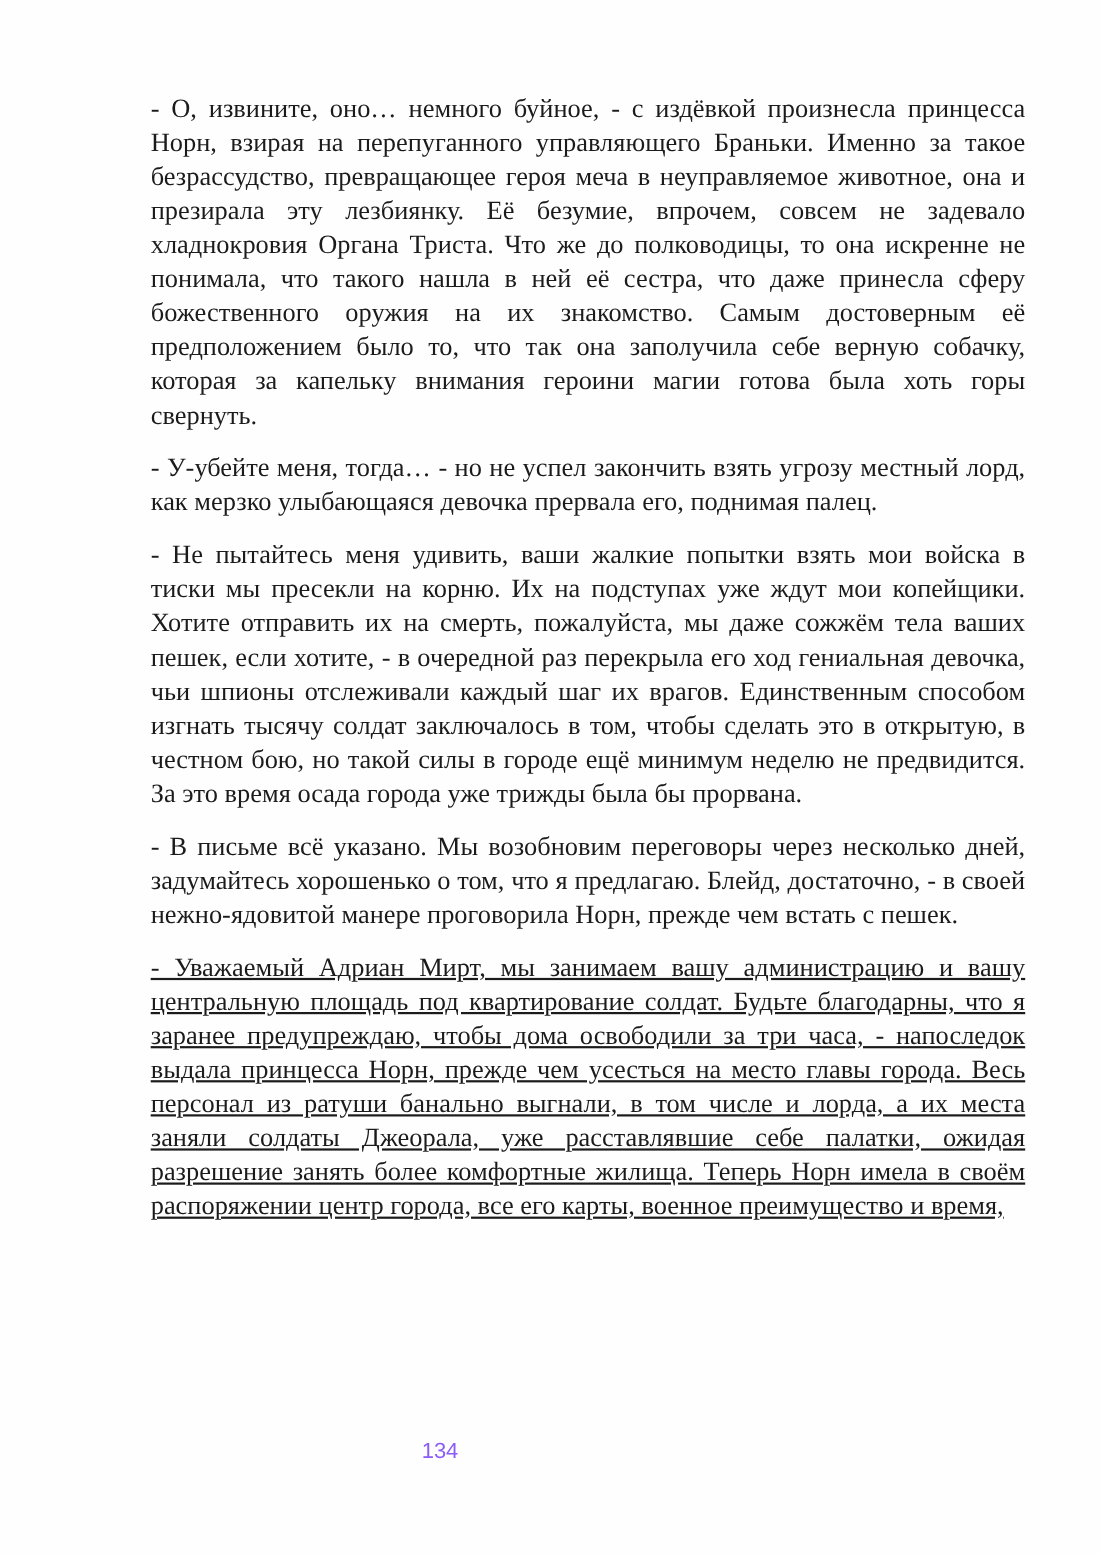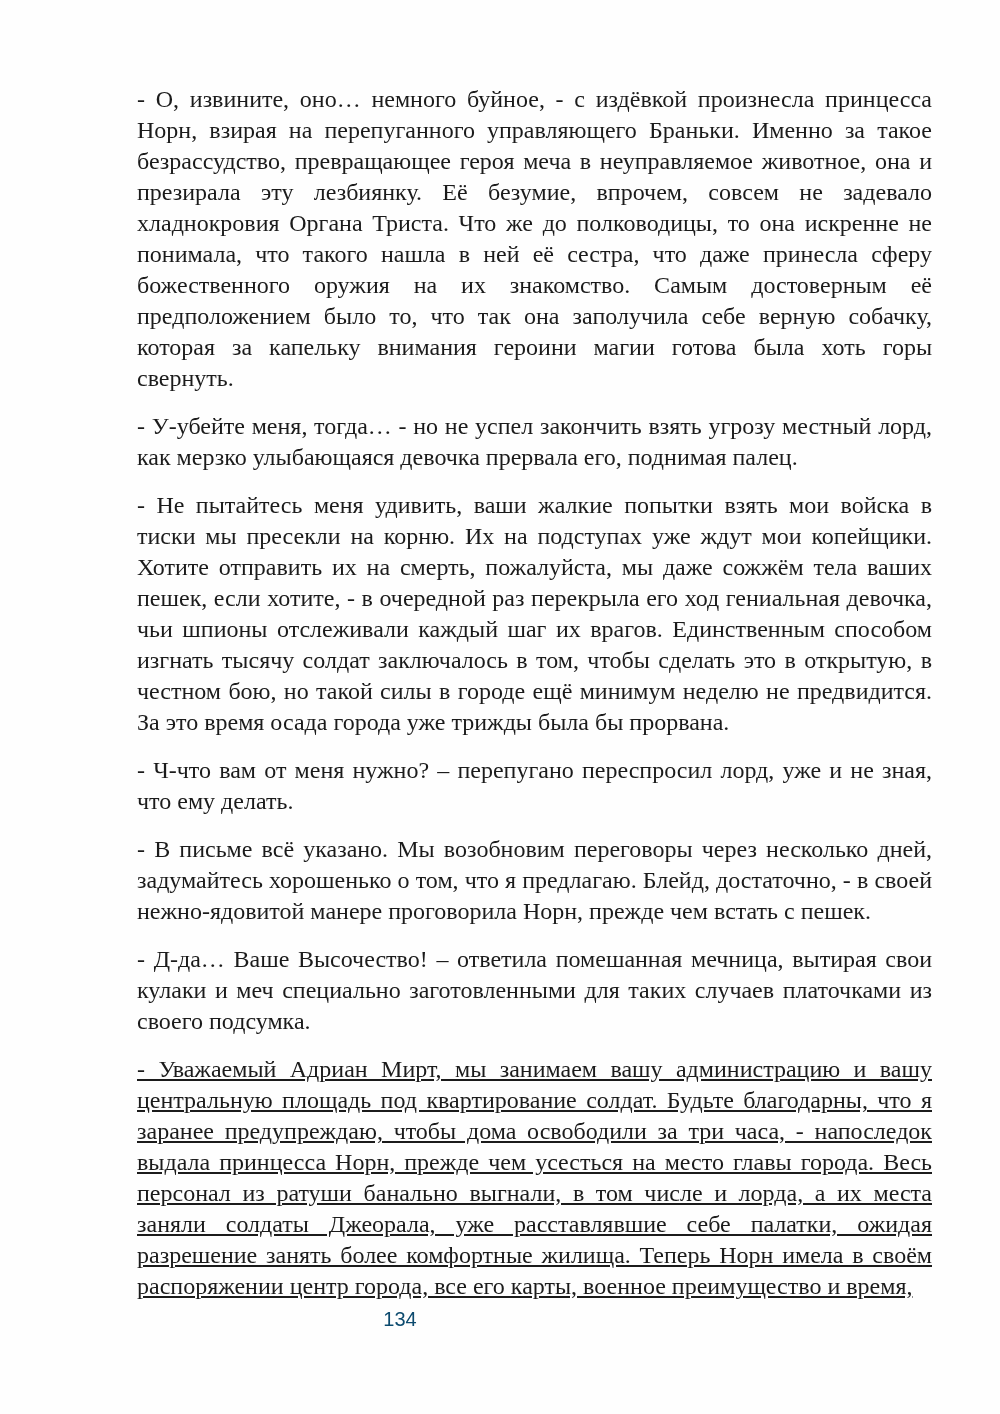--- a/index.html
+++ b/index.html
@@ -39,30 +39,28 @@
     text-decoration: underline;
   }
   .page-number {
     position: absolute;
     top: 1308px;
     left: 0;
     width: 800px;
     text-align: center;
     font-family: "Liberation Sans", "DejaVu Sans", sans-serif;
     font-size: 20px;
-    color: #0c4a6e;
+    color: #8b5cf6;
   }
 </style>
 </head>
 <body>
 
 <div class="sheet">
   <div class="text-block">
     <p>- О, извините, оно… немного буйное, - с издёвкой произнесла принцесса Норн, взирая на перепуганного управляющего Браньки. Именно за такое безрассудство, превращающее героя меча в неуправляемое животное, она и презирала эту лезбиянку. Её безумие, впрочем, совсем не задевало хладнокровия Органа Триста. Что же до полководицы, то она искренне не понимала, что такого нашла в ней её сестра, что даже принесла сферу божественного оружия на их знакомство. Самым достоверным её предположением было то, что так она заполучила себе верную собачку, которая за капельку внимания героини магии готова была хоть горы свернуть.</p>
     <p>- У-убейте меня, тогда… - но не успел закончить взять угрозу местный лорд, как мерзко улыбающаяся девочка прервала его, поднимая палец.</p>
     <p>- Не пытайтесь меня удивить, ваши жалкие попытки взять мои войска в тиски мы пресекли на корню. Их на подступах уже ждут мои копейщики. Хотите отправить их на смерть, пожалуйста, мы даже сожжём тела ваших пешек, если хотите, - в очередной раз перекрыла его ход гениальная девочка, чьи шпионы отслеживали каждый шаг их врагов. Единственным способом изгнать тысячу солдат заключалось в том, чтобы сделать это в открытую, в честном бою, но такой силы в городе ещё минимум неделю не предвидится. За это время осада города уже трижды была бы прорвана.</p>
-    <p>- Ч-что вам от меня нужно? – перепугано переспросил лорд, уже и не зная, что ему делать.</p>
     <p>- В письме всё указано. Мы возобновим переговоры через несколько дней, задумайтесь хорошенько о том, что я предлагаю. Блейд, достаточно, - в своей нежно-ядовитой манере проговорила Норн, прежде чем встать с пешек.</p>
-    <p>- Д-да… Ваше Высочество! – ответила помешанная мечница, вытирая свои кулаки и меч специально заготовленными для таких случаев платочками из своего подсумка.</p>
     <p>- Уважаемый Адриан Мирт, мы занимаем вашу администрацию и вашу центральную площадь под квартирование солдат. Будьте благодарны, что я заранее предупреждаю, чтобы дома освободили за три часа, - напоследок выдала принцесса Норн, прежде чем усесться на место главы города. Весь персонал из ратуши банально выгнали, в том числе и лорда, а их места заняли солдаты Джеорала, уже расставлявшие себе палатки, ожидая разрешение занять более комфортные жилища. Теперь Норн имела в своём распоряжении центр города, все его карты, военное преимущество и время,</p>
   </div>
   <div class="page-number">134</div>
 </div>
 
 </body></html>

